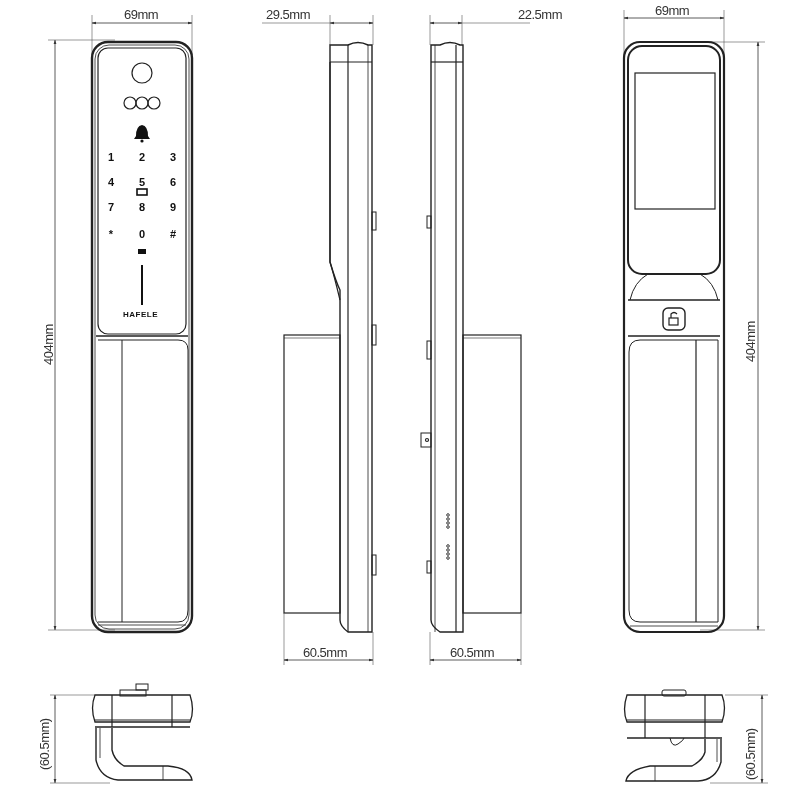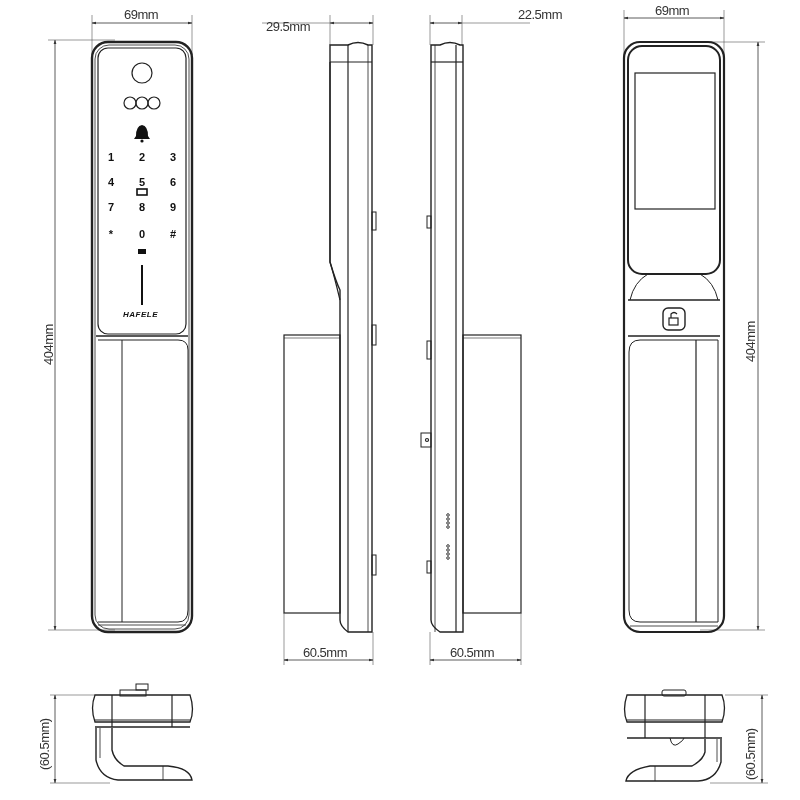--- a/index.html
+++ b/index.html
@@ -190,23 +190,23 @@
   <div class="key" style="left:104px; top:177px;">4</div>
   <div class="key" style="left:135px; top:177px;">5</div>
   <div class="key" style="left:166px; top:177px;">6</div>
   <div class="key" style="left:104px; top:202px;">7</div>
   <div class="key" style="left:135px; top:202px;">8</div>
   <div class="key" style="left:166px; top:202px;">9</div>
   <div class="key" style="left:104px; top:229px;">*</div>
   <div class="key" style="left:135px; top:229px;">0</div>
   <div class="key" style="left:166px; top:229px;">#</div>
 </div>
-<div class="brand" style="left:123px; top:311px;font-style:italic;">HAFELE</div>
-
-<div class="dim-label" style="left:266px; top:20px;">29.5mm</div>
+<div class="brand" style="left:123px; top:311px;">HAFELE</div>
+
+<div class="dim-label" style="left:266px; top:8px;">29.5mm</div>
 <div class="dim-label" style="left:474px; top:8px;margin-left:44px;">22.5mm</div>
 <div class="dim-label" style="left:303px; top:646px;">60.5mm</div>
 <div class="dim-label" style="left:450px; top:646px;">60.5mm</div>
 
 <div class="dim-label" style="left:655px; top:4px;">69mm</div>
 <div class="dim-label vert" style="left:744px; top:362px;">404mm</div>
 
 <div class="dim-label vert" style="left:38px; top:770px;">(60.5mm)</div>
 <div class="dim-label vert" style="left:744px; top:780px;">(60.5mm)</div>
 

